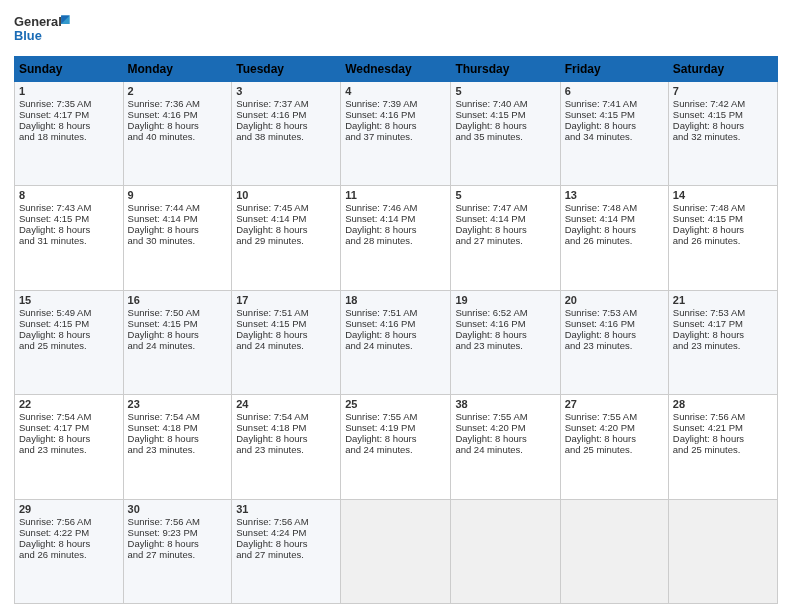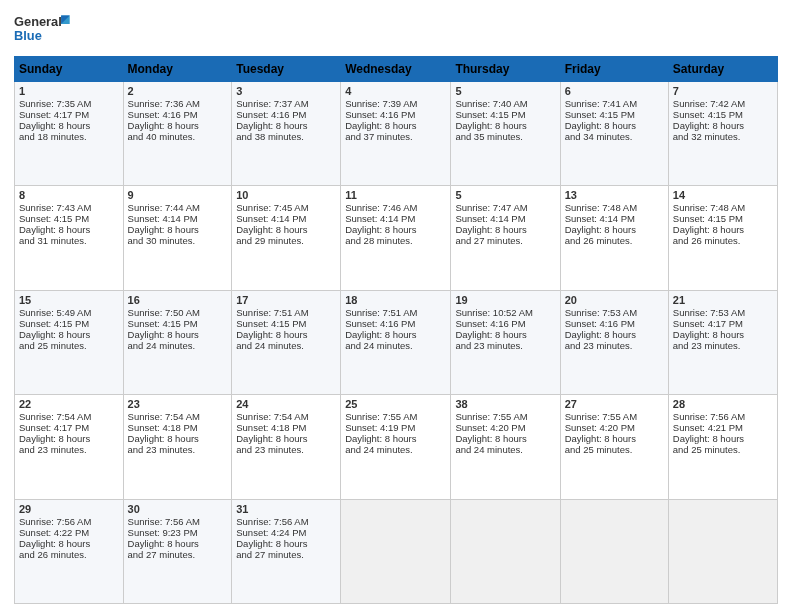--- a/index.html
+++ b/index.html
@@ -240,21 +240,21 @@
           </td>
           <td>
             <span class="day-num">18</span>
             <div>Sunrise: 7:51 AM</div>
             <div>Sunset: 4:16 PM</div>
             <div>Daylight: 8 hours</div>
             <div>and 24 minutes.</div>
           </td>
           <td>
             <span class="day-num">19</span>
-            <div>Sunrise: 10:52 AM</div>
+            <div>Sunrise: 6:52 AM</div>
             <div>Sunset: 4:16 PM</div>
             <div>Daylight: 8 hours</div>
             <div>and 23 minutes.</div>
           </td>
           <td>
             <span class="day-num">20</span>
             <div>Sunrise: 7:53 AM</div>
             <div>Sunset: 4:16 PM</div>
             <div>Daylight: 8 hours</div>
             <div>and 23 minutes.</div>

